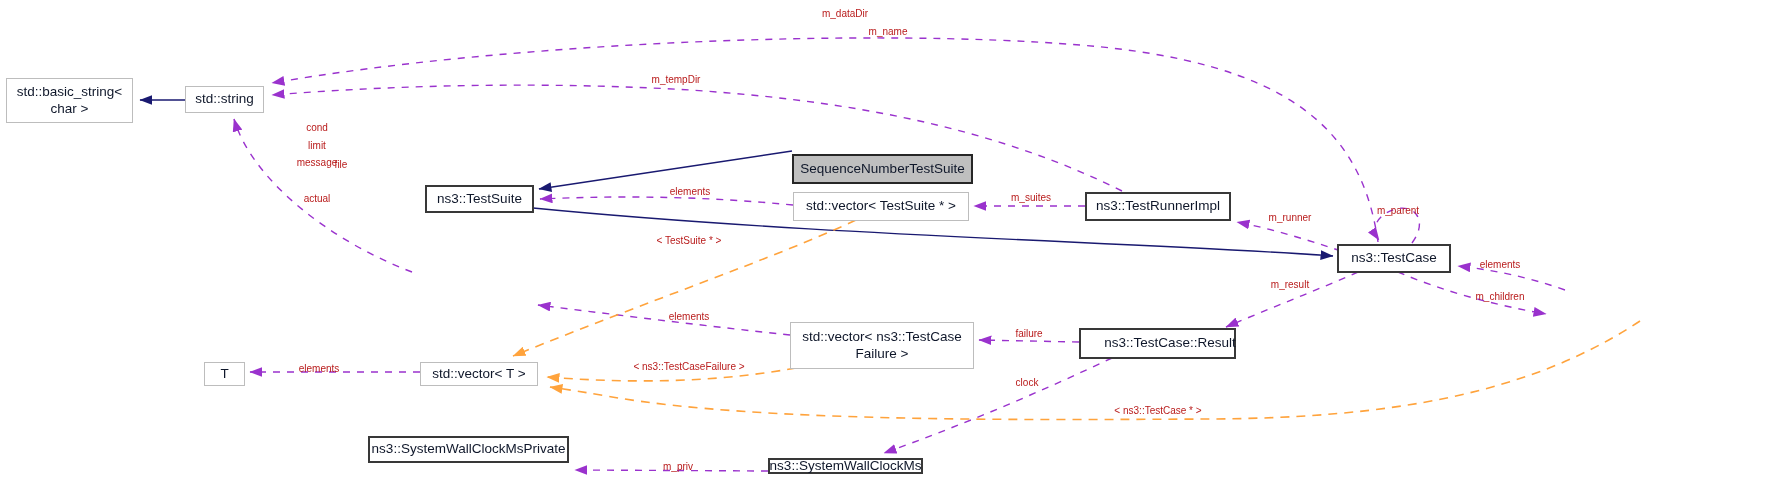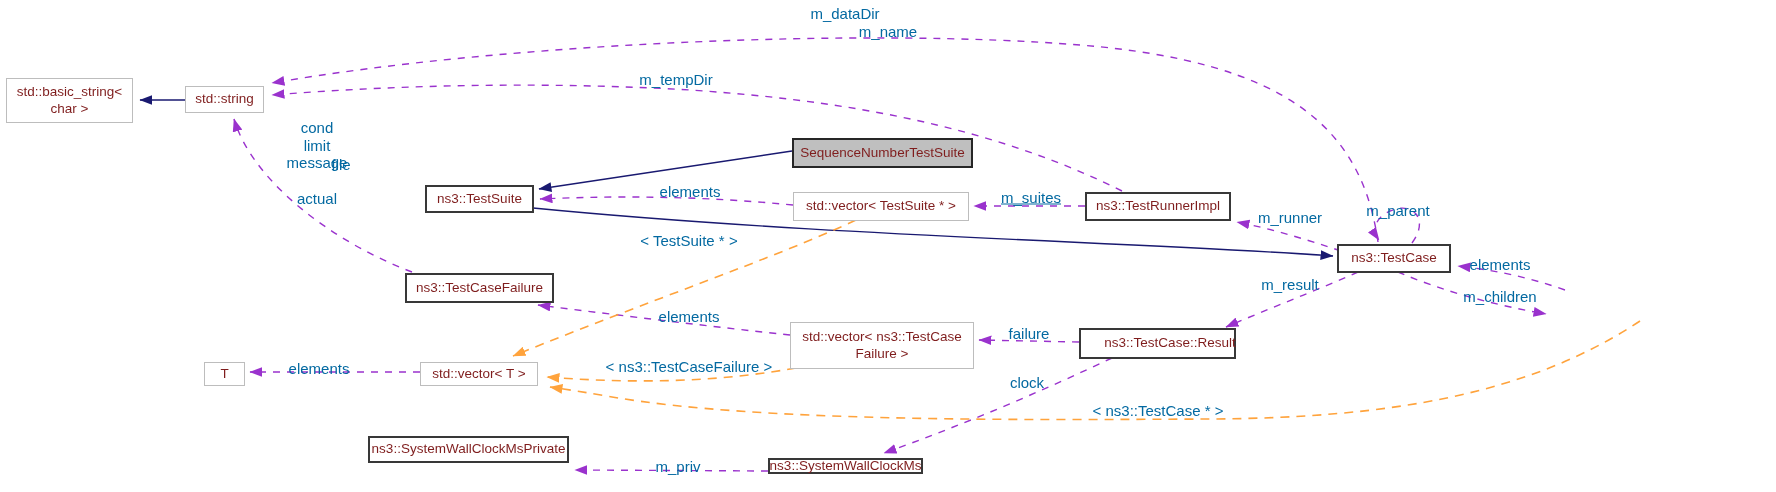--- a/index.html
+++ b/index.html
@@ -3,29 +3,29 @@
 <meta charset="utf-8">
 <style>
   html,body{margin:0;padding:0;background:#ffffff;}
   #canvas{
     position:relative;width:1776px;height:492px;background:#ffffff;
     font-family:"Liberation Sans",sans-serif;overflow:hidden;
   }
   #edges{position:absolute;left:0;top:0;width:1776px;height:492px;}
   .node{
     position:absolute;display:flex;align-items:center;justify-content:center;
-    text-align:center;background:#ffffff;color:#7f1d1d;
+    text-align:center;background:#ffffff;color:#0f172a;
     font-size:13.5px;line-height:1.2;box-sizing:border-box;padding:1px 6px;
   }
   .std{border:1px solid #bdbdbd;}
   .ns3{border:2px solid #383838;}
-  .hl{background:#bfbfbf;border:2px solid #262626;}
+  .hl{background:#bfbfbf;border:2px solid #262626;margin-top:16px;}
   .elabel{
     position:absolute;transform:translate(-50%,-50%);
-    font-size:15px;color:#0369a1;white-space:nowrap;
+    font-size:10px;color:#b91c1c;white-space:nowrap;
   }
   
   #n-basic  {left:6px;   top:78px;  width:127px; height:45px;}
   #n-string {left:185px; top:86px;  width:79px;  height:27px;}
   #n-seq    {left:792px; top:138px; width:181px; height:30px;}
   #n-tsuite {left:425px; top:185px; width:109px; height:28px;}
   #n-vsuite {left:793px; top:192px; width:176px; height:29px;}
   #n-runner {left:1085px;top:192px; width:146px; height:29px;}
   #n-tcase  {left:1337px;top:244px; width:114px; height:29px;}
   #n-vcase  {left:1552px;top:292px; width:194px; height:29px;}
@@ -39,21 +39,21 @@
   
   #l-mdatadir {left:845px; top:13px;}
   #l-mname    {left:888px; top:31px;}
   #l-mtempdir {left:676px; top:79px;}
   #l-cond     {left:317px; top:127px;text-align:right;}
   #l-limit    {left:317px; top:145px;}
   #l-message  {left:317px; top:162px;}
   #l-file     {left:317px; top:164px;margin-left:24px;}
   #l-actual   {left:317px; top:198px;}
   #l-elsuite  {left:690px; top:191px;}
-  #l-msuites  {left:1031px;top:197px;text-decoration:underline;}
+  #l-msuites  {left:1031px;top:197px;}
   #l-mrunner  {left:1290px;top:217px;}
   #l-mparent  {left:1398px;top:210px;}
   #l-elcase   {left:1500px;top:264px;}
   #l-mchildren{left:1500px;top:296px;}
   #l-mresult  {left:1290px;top:284px;}
   #l-failure  {left:1029px;top:333px;}
   #l-clock    {left:1027px;top:382px;}
   #l-elfail   {left:689px; top:316px;}
   #l-elT      {left:319px; top:368px;}
   #l-mpriv    {left:678px; top:466px;}
@@ -104,21 +104,20 @@
     <path d="M 1640 321 C 1530 394 1390 418 1210 419 C 1010 420 760 422 612 397 C 590 393 570 390 550 387" fill="none" stroke="#ffa33c" stroke-width="1.6" stroke-dasharray="9,7" marker-end="url(#arr-org)"></path>
   </svg>
 
   <div class="node std" id="n-basic">std::basic_string&lt; char &gt;</div>
   <div class="node std" id="n-string">std::string</div>
   <div class="node hl" id="n-seq">SequenceNumberTestSuite</div>
   <div class="node ns3" id="n-tsuite">ns3::TestSuite</div>
   <div class="node std" id="n-vsuite">std::vector&lt; TestSuite * &gt;</div>
   <div class="node ns3" id="n-runner">ns3::TestRunnerImpl</div>
   <div class="node ns3" id="n-tcase">ns3::TestCase</div>
-  <div class="node ns3" id="n-tcfail">ns3::TestCaseFailure</div>
   <div class="node std" id="n-vfail">std::vector&lt; ns3::TestCase Failure &gt;</div>
   <div class="node ns3" id="n-result">ns3::TestCase::Result</div>
   <div class="node std" id="n-T">T</div>
   <div class="node std" id="n-vT">std::vector&lt; T &gt;</div>
   <div class="node ns3" id="n-priv">ns3::SystemWallClockMsPrivate</div>
   <div class="node ns3" id="n-clock">ns3::SystemWallClockMs</div>
 
   <div class="elabel" id="l-mdatadir">m_dataDir</div>
   <div class="elabel" id="l-mname">m_name</div>
   <div class="elabel" id="l-mtempdir">m_tempDir</div>

